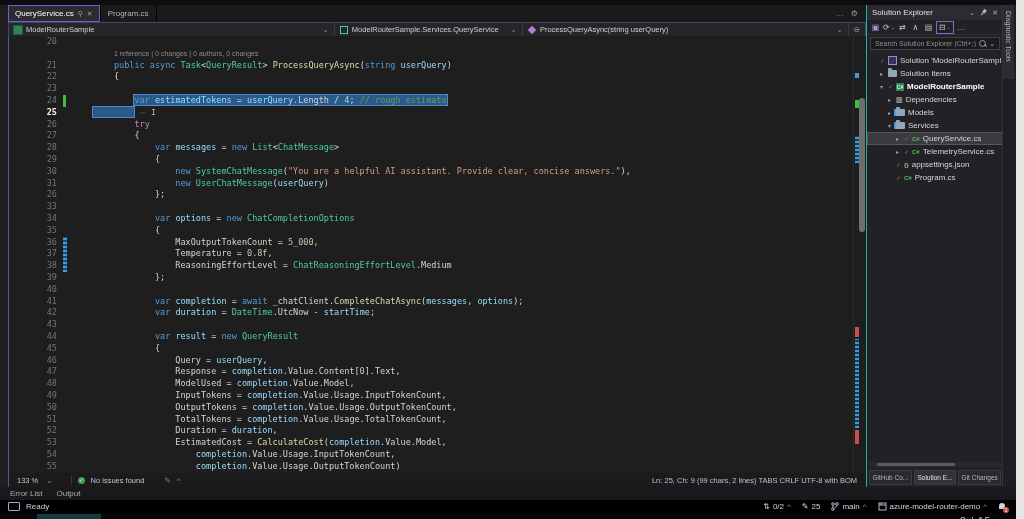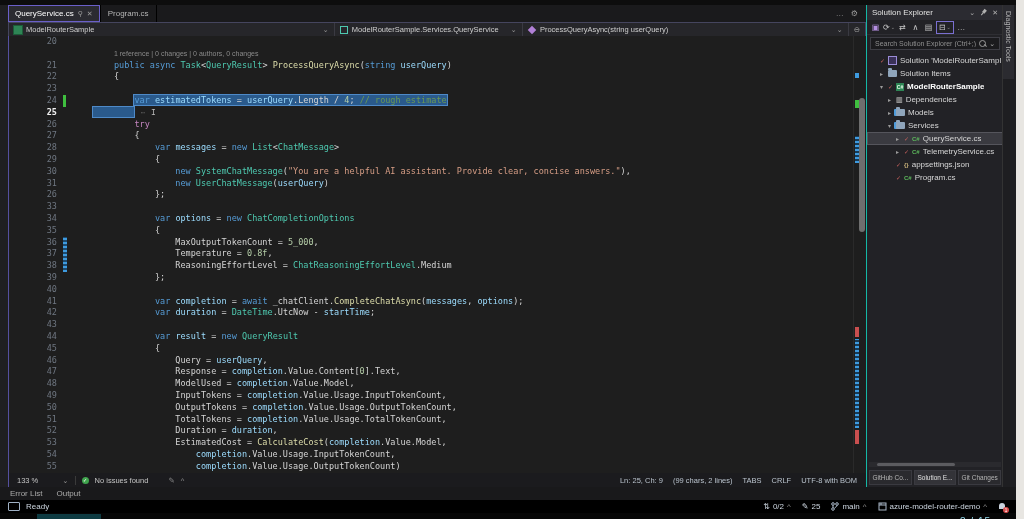--- a/index.html
+++ b/index.html
@@ -59,25 +59,25 @@
   .mk.dash-blue{background:#3E9BE0;}
   .mk.green{background:#3FBF3F;}
   .mk.hatch-blue{background:repeating-linear-gradient(0deg,#3E9BE0 0 2px,#173a55 2px 4px);}
   .mk.red{background:#C94F4F;}
 
   
   .edbottom{position:absolute;left:8px;top:473px;width:858px;height:14px;background:#1B1B1E;
             border-bottom:1px solid #55509f;border-left:1px solid #55509f;display:flex;align-items:center;
             font-size:7.5px;color:#c4c4c4;}
   .edb-left{display:flex;align-items:center;gap:6px;padding-left:8px;}
-  .edb-right{margin-left:auto;display:flex;align-items:center;gap:10px;padding-right:10px;color:#b9c2cc;}
+  .edb-right{margin-left:auto;display:flex;align-items:center;gap:2px;padding-right:10px;color:#b9c2cc;}
   .healthdot{width:7px;height:7px;border-radius:50%;background:#3FA34D;color:#fff;font-size:5px;
              display:inline-flex;align-items:center;justify-content:center;}
   .chev{color:#8f8f8f;}
-  .zoombox{display:flex;gap:24px;align-items:center;padding-right:6px;border-right:1px solid #3a3a3a;text-align:right;}
+  .zoombox{display:flex;gap:8px;align-items:center;padding-right:18px;border-right:1px solid #3a3a3a;text-align:right;}
 
   
   .paneltabs{position:absolute;left:0;top:487px;width:1016px;height:13px;background:#19191B;
              display:flex;align-items:center;gap:14px;padding-left:10px;font-size:8px;color:#ababab;}
   .statusbar{position:absolute;left:0;top:500px;width:1016px;height:13px;background:#000000;
              display:flex;align-items:center;font-size:8px;color:#cdd6e0;}
   .sb-left{display:flex;align-items:center;gap:6px;padding-left:8px;}
   .sb-right{margin-left:auto;display:flex;align-items:center;gap:11px;padding-right:10px;}
   .sb-seg{display:flex;align-items:center;gap:3px;}
   .monitor{width:10px;height:7px;border:1px solid #9fb0c4;border-radius:1px;}

